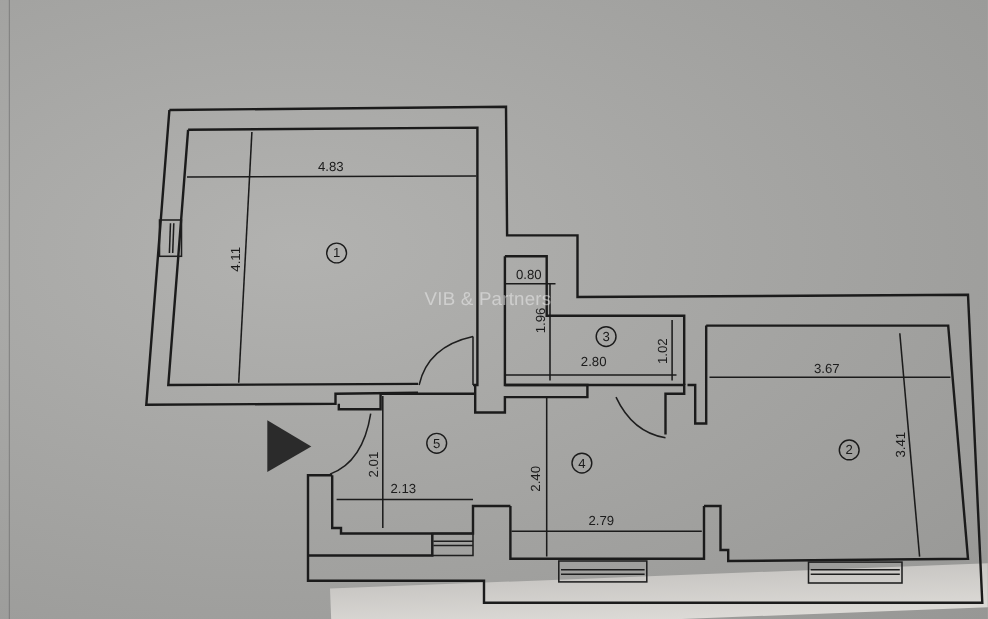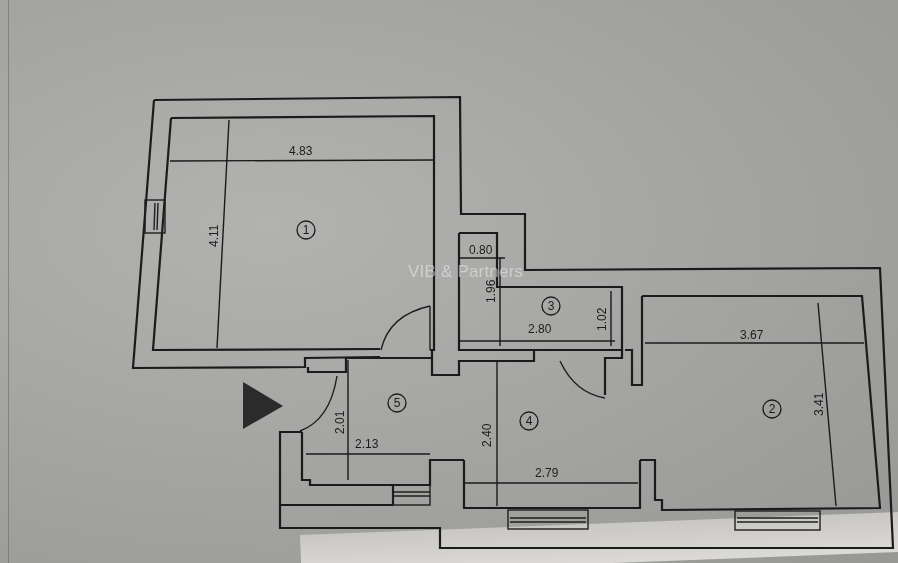--- a/index.html
+++ b/index.html
@@ -26,21 +26,21 @@
   svg.plan { position: absolute; left: 0; top: 0; }
   .wall { fill: none; stroke: #1b1b1b; stroke-width: 2.2; }
   .thin { fill: none; stroke: #1e1e1e; stroke-width: 1.4; }
   .dim { stroke: #1b1b1b; stroke-width: 1.4; fill: none; }
   .lbl { font-family: "Liberation Sans", sans-serif; font-size: 12px; fill: #1c1c1c; }
   .room-circle { fill: none; stroke: #1b1b1b; stroke-width: 1.3; }
   .room-num { font-family: "Liberation Sans", sans-serif; font-size: 12px; fill: #1b1b1b; text-anchor: middle; dominant-baseline: central; }
   .watermark {
     position: absolute; left: 386px; top: 262px;
     font-family: "Liberation Sans", sans-serif; font-size: 17px;
-    color: rgba(235,235,235,0.55); letter-spacing: .2px; margin-left: 22px;
+    color: rgba(235,235,235,0.55); letter-spacing: .2px;
   }
 </style>
 </head>
 <body>
 
 <div class="paper"></div>
 <div class="paper-edge"></div>
 <div class="paper-bottom"></div>
 
 <svg class="plan" width="898" height="563" viewBox="0 0 898 563">

